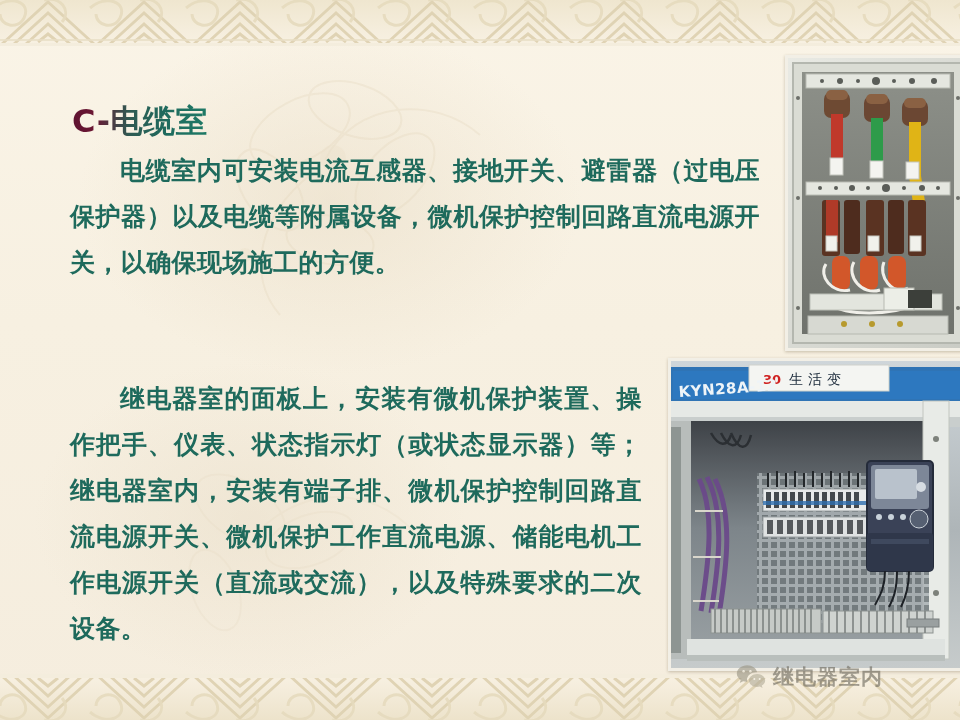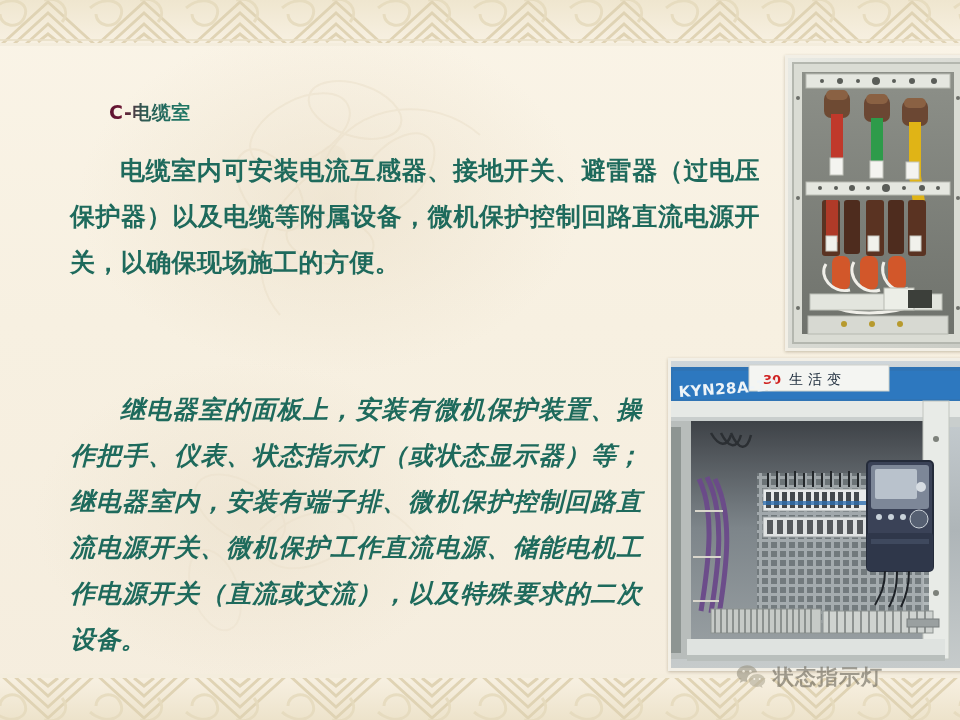--- a/index.html
+++ b/index.html
@@ -27,47 +27,46 @@
   .band{position:absolute;left:0;width:960px;height:46px;overflow:hidden;}
   .band-top{top:0;}
   .band-bottom{bottom:0;}
   .band svg{display:block;}
 
   
   .heading{
     position:absolute;
     font-family:"DejaVu Sans","Liberation Sans",sans-serif;
     font-weight:bold;
-    font-size:19px;
+    font-size:32px;
     letter-spacing:.5px;
     white-space:nowrap;
     background:linear-gradient(90deg,#5E1230 0%,#6B1733 16%,#2F5A52 42%,#1F6B5E 70%,#1E7A66 100%);
     -webkit-background-clip:text;background-clip:text;
     color:transparent;-webkit-text-fill-color:transparent;
     text-shadow:none;
-    margin-left:37px;
   }
   #h-c{left:72px;top:100px;}
   #h-d{left:84px;top:334px;}
 
   
   .para{
     position:absolute;
     color:#1E6A5C;
     font-family:"DejaVu Serif","Liberation Serif",serif;
     font-weight:bold;
     font-size:25px;
     line-height:46px;
     letter-spacing:.4px;
     text-indent:2em;
     text-align:justify;
     text-justify:inter-ideograph;
   }
   #p-c{left:70px;top:148px;width:690px;}
-  #p-d{left:70px;top:387px;width:572px;font-style:italic;}
+  #p-d{left:70px;top:376px;width:572px;}
 
   
   .photo{
     position:absolute;
     background:#d8d8d4;
     box-shadow:0 1px 3px rgba(90,70,40,.30);
     overflow:hidden;
     margin-left:20px;
   }
   #photo-cable{left:765px;top:55px;width:180px;height:290px;border:3px solid #f2efe6;}
@@ -461,16 +460,16 @@
 
   <div id="watermark">
     <svg width="30" height="26" viewBox="0 0 30 26" xmlns="http://www.w3.org/2000/svg" aria-hidden="true">
       <path d="M11.2 1.2C5.4 1.2 0.8 5 0.8 9.6c0 2.6 1.5 4.9 3.9 6.4l-1 3 3.4-1.7c1.2 0.3 2.2 0.5 3.3 0.5 0.3 0 0.6 0 0.9 0 -0.2-0.7-0.3-1.3-0.3-2 0-4.2 4.1-7.6 9.2-7.6 0.3 0 0.7 0 1 0.1C20.3 4.3 16.2 1.2 11.2 1.2z" fill="#9a9584"></path>
       <circle cx="7.6" cy="7.2" r="1.25" fill="#f2eee1"></circle>
       <circle cx="14.4" cy="7.2" r="1.25" fill="#f2eee1"></circle>
       <path d="M29.2 16.4c0-3.6-3.6-6.5-8.1-6.5s-8.1 2.9-8.1 6.5c0 3.6 3.6 6.5 8.1 6.5 0.9 0 1.8-0.1 2.7-0.4l2.8 1.4 -0.8-2.4C27.9 20.3 29.2 18.5 29.2 16.4z" fill="#b3ad99"></path>
       <circle cx="18.3" cy="14.9" r="1" fill="#f5f2e7"></circle>
       <circle cx="23.7" cy="14.9" r="1" fill="#f5f2e7"></circle>
     </svg>
-    <span class="wm-text">状态指示灯</span>
+    <span class="wm-text">继电器室内</span>
   </div>
 
 </div>
 
 </body></html>

